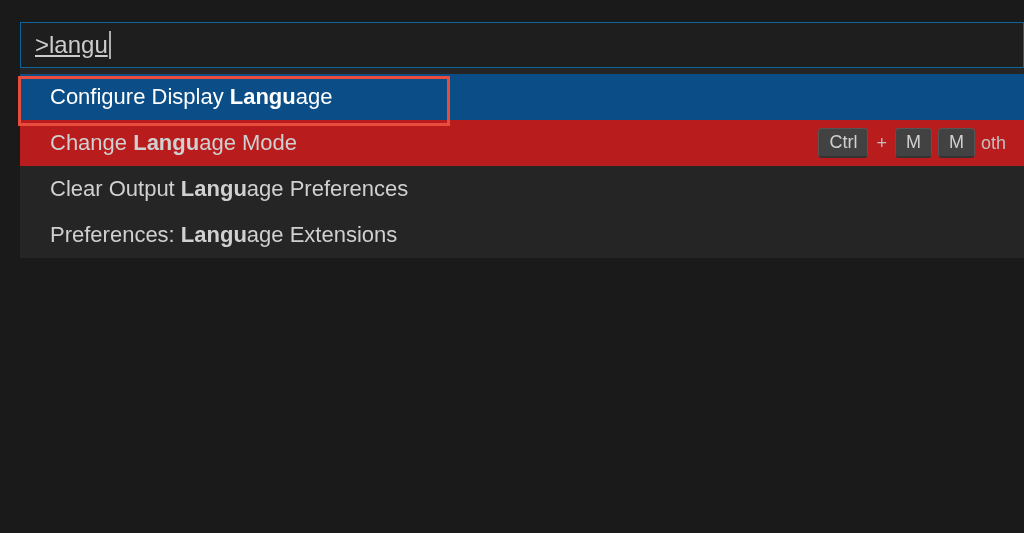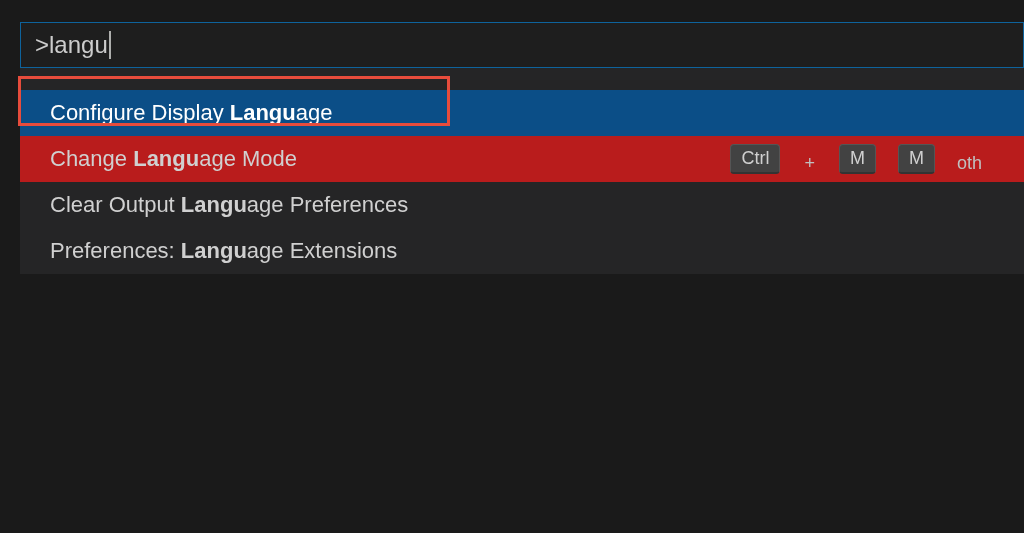--- a/index.html
+++ b/index.html
@@ -12,21 +12,22 @@
       color: #cccccc;
     }
     .palette {
       position: absolute;
       left: 20px;
       top: 22px;
       right: 0;
       background: #252526;
     }
     .search-wrap {
-      padding: 0 0 22px 0;
+      padding: 0 0 6px 0;
+      text-decoration: underline;
     }
     .search-input-box {
       border: 1px solid #0e639c;
       background: #1e1e1e;
       height: 46px;
       display: flex;
       align-items: center;
       padding: 0 14px;
       font-size: 24px;
       color: #cccccc;
@@ -44,21 +45,21 @@
       margin-left: 1px;
     }
     .results {
       display: flex;
       flex-direction: column;
     }
     .result-row {
       height: 46px;
       display: flex;
       align-items: center;
-      padding: 0 42px 0 30px;
+      padding: 0 18px 0 30px;
       font-size: 22px;
       color: #d0d0d0;
       justify-content: space-between;
       gap: 12px;
       cursor: pointer;
     }
     .result-row .label { white-space: nowrap; }
     .result-row.selected {
       background: #0b4e87;
       color: #ffffff;
@@ -71,22 +72,22 @@
       border: 3px solid #e74c3c;
       pointer-events: none;
       left: 18px;
       top: 76px;
       width: 432px;
       height: 50px;
     }
     b { font-weight: 700; }
     .kbd-group {
       display: flex;
-      align-items: flex-end;
-      gap: 22px;
+      align-items: center;
+      gap: 6px;
       font-size: 18px;
       color: #c0c0c0;
       white-space: nowrap;
     }
     .kbd {
       display: inline-flex;
       align-items: center;
       justify-content: center;
       min-width: 34px;
       height: 30px;

